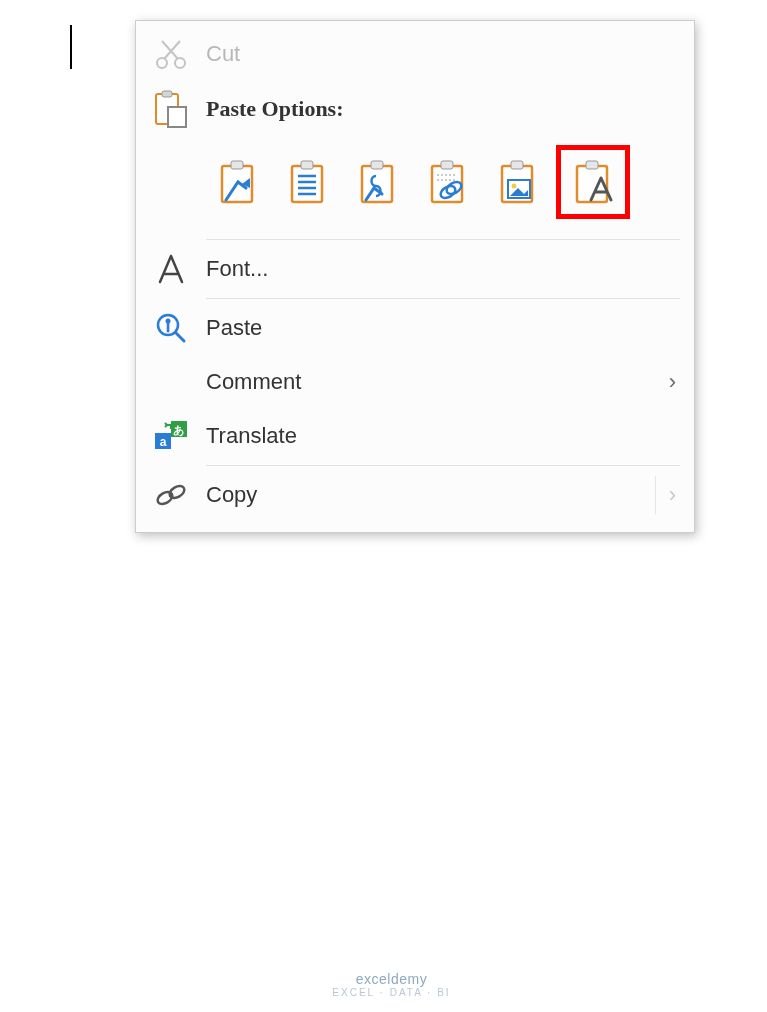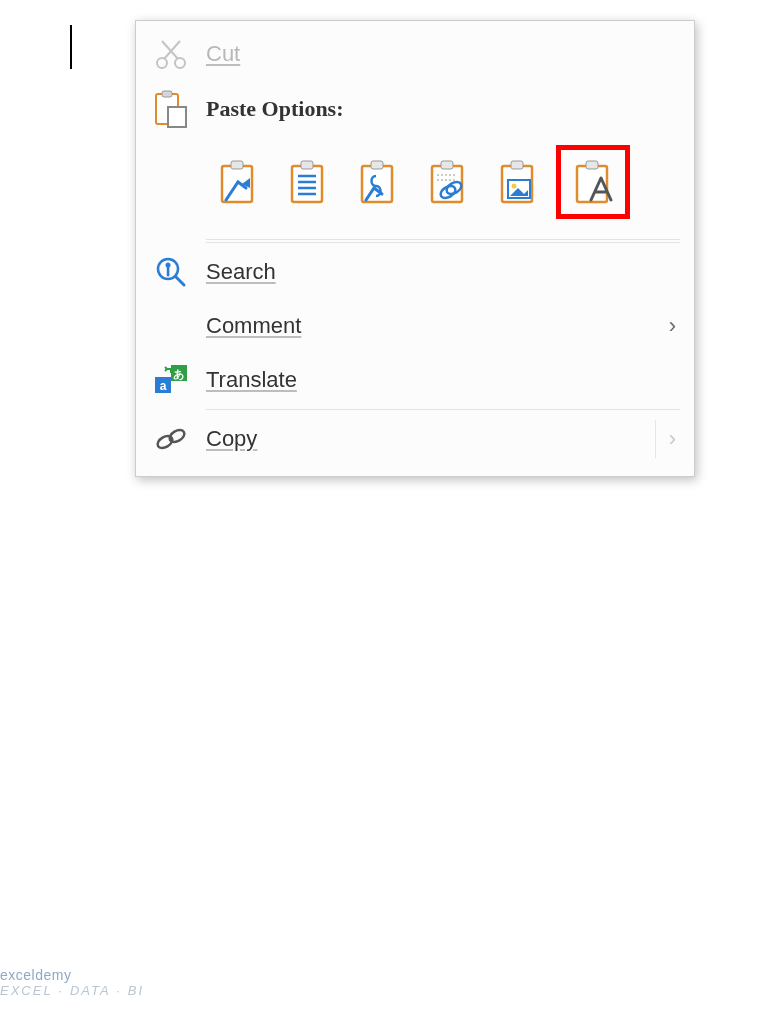--- a/index.html
+++ b/index.html
@@ -39,21 +39,20 @@
   }
   .row .icon-slot {
     width: 50px;
     display: flex;
     justify-content: center;
     align-items: center;
     flex-shrink: 0;
   }
   .row .label {
     margin-left: 10px;
-    text-decoration: underline;
     text-decoration-color: rgba(0,0,0,0.25);
     text-underline-offset: 3px;
   }
   .disabled .label { color: #b8b8b8; }
   .strong .label { font-weight: 600; text-decoration: none; font-family: Liberation Serif, serif; }
   .sep {
     border-top: 1px solid #e2e2e2;
     margin: 2px 14px 2px 70px;
   }
   .paste-icons {
@@ -88,27 +87,27 @@
     content: "";
     position: absolute;
     left: -14px;
     top: -6px;
     bottom: -6px;
     border-left: 1px solid #e6e6e6;
   }
   .watermark {
     position: absolute;
     bottom: 14px;
-    left: 0; right: 0;
-    text-align: left;
+    left: 16px; right: 0;
+    text-align: center;
     font-size: 14px;
     color: #8fa9c2;
     letter-spacing: 0.5px;
   }
-  .watermark .sub { font-size: 13px; letter-spacing: 2px; display:block; color:#b8c6d4;font-style:italic;}
+  .watermark .sub { font-size: 10px; letter-spacing: 2px; display:block; color:#b8c6d4;}
   svg { display: block; }
 </style>
 </head>
 <body>
 
 <div class="cursor"></div>
 
 <div class="menu">
 
   <div class="row disabled">
@@ -185,34 +184,42 @@
       <svg width="44" height="48" viewBox="0 0 44 48">
         <rect x="6" y="8" width="30" height="36" rx="2" fill="#fff" stroke="#e08b2c" stroke-width="2.5"></rect>
         <rect x="15" y="3" width="12" height="8" rx="2" fill="#e6e6e6" stroke="#999"></rect>
         <path d="M20 42 L30 20 L40 42 M24 34 L36 34" fill="none" stroke="#555" stroke-width="3" stroke-linecap="round" stroke-linejoin="round"></path>
       </svg>
     </div>
   </div>
 
   <div class="sep"></div>
 
+  <div class="row">
+    <span class="icon-slot">
+      <svg width="34" height="34" viewBox="0 0 34 34">
+        <path d="M6 30 L17 4 L28 30 M10 22 L24 22" fill="none" stroke="#444" stroke-width="2.5" stroke-linecap="round" stroke-linejoin="round"></path>
+      </svg>
+    </span>
+    <span class="label">Font...</span>
+  </div>
 
 
   <div class="sep"></div>
 
   <div class="row">
     <span class="icon-slot">
       <svg width="36" height="36" viewBox="0 0 36 36">
         <circle cx="15" cy="15" r="10" fill="none" stroke="#2a7dd4" stroke-width="2.5"></circle>
         <circle cx="15" cy="11" r="2.5" fill="#2a7dd4"></circle>
         <rect x="15" y="14" width="0.1" height="7" stroke="#2a7dd4" stroke-width="2.5"></rect>
         <line x1="23" y1="23" x2="31" y2="31" stroke="#2a7dd4" stroke-width="3" stroke-linecap="round"></line>
       </svg>
     </span>
-    <span class="label">Search</span>
+    <span class="label">Paste</span>
   </div>
 
   <div class="row">
     <span class="icon-slot"></span>
     <span class="label">Comment</span>
     <span class="chevron">›</span>
   </div>
 
 
   <div class="row">

